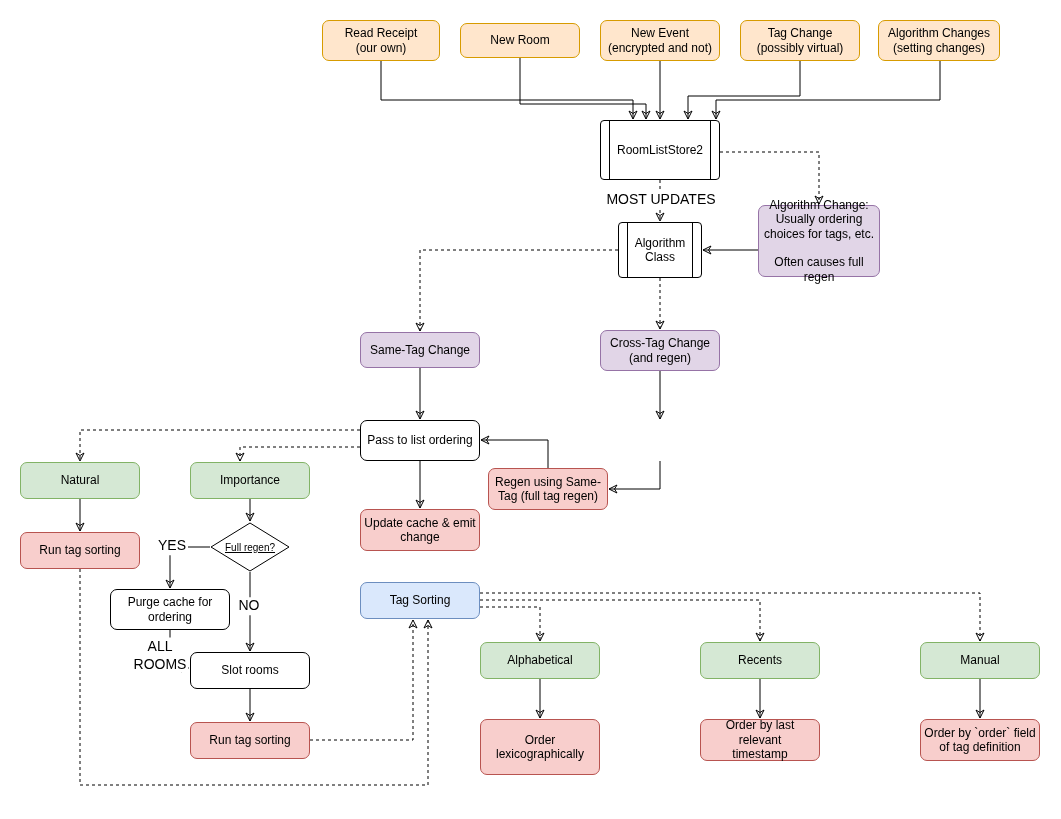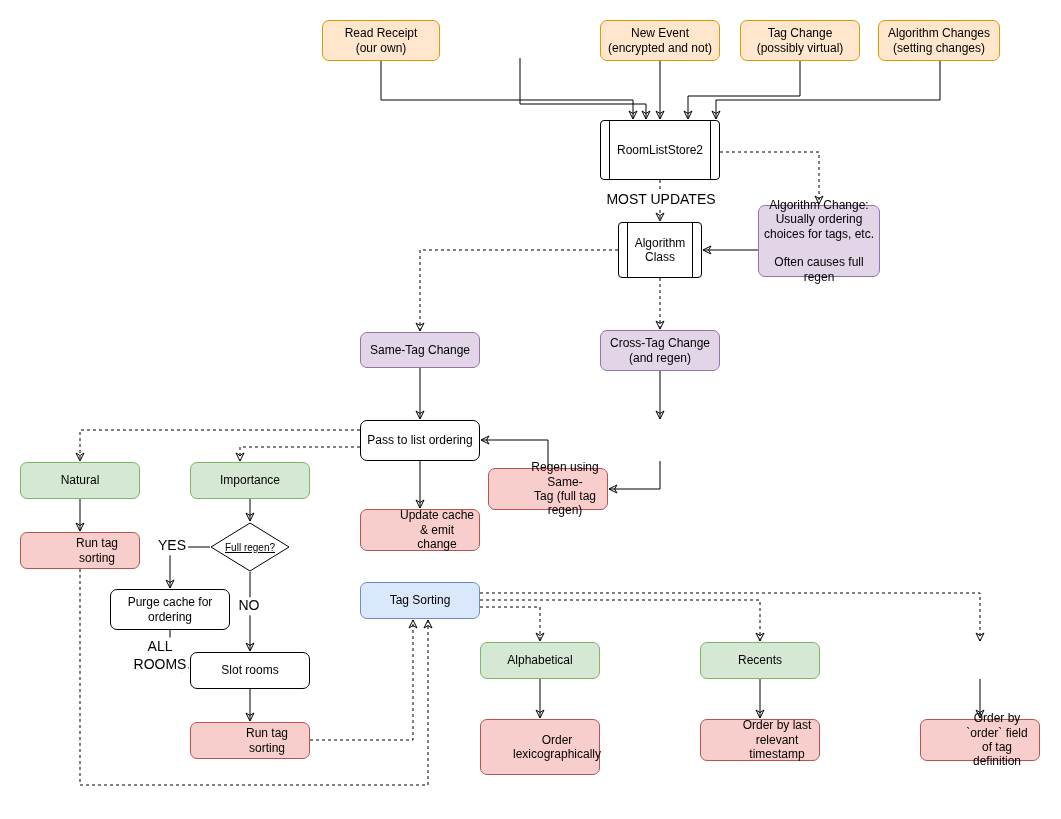--- a/index.html
+++ b/index.html
@@ -11,21 +11,21 @@
   .edges g.dashed path { stroke-dasharray:3 3; }
 
   .node {
     position:absolute; display:flex; align-items:center; justify-content:center;
     text-align:center; font-size:12px; line-height:1.2; white-space:pre-line;
     border:1px solid #000; background:#fff; border-radius:7px; padding:2px; z-index:2;
   }
   .orange { background:var(--orange-fill,#ffe6cc); border-color:var(--orange-stroke,#d79b00); }
   .purple { background:var(--purple-fill,#e1d5e7); border-color:var(--purple-stroke,#9673a6); }
   .green  { background:var(--green-fill,#d5e8d4);  border-color:var(--green-stroke,#82b366); }
-  .red    { background:var(--red-fill,#f8cecc);    border-color:var(--red-stroke,#b85450);padding-left:36px; }
+  .red    { background:var(--red-fill,#f8cecc);    border-color:var(--red-stroke,#b85450); }
   .blue   { background:var(--blue-fill,#dae8fc);   border-color:var(--blue-stroke,#6c8ebf); }
   .plain  { background:var(--white-fill,#ffffff);  border-color:var(--white-stroke,#000000); }
 
   .subroutine { border-radius:4px; }
   .subroutine::before, .subroutine::after {
     content:""; position:absolute; top:-1px; bottom:-1px; width:0; border-left:1px solid #000;
   }
   .subroutine::before { left:8px; }
   .subroutine::after  { right:8px; }
 
@@ -85,20 +85,21 @@
       <path d="M310,740 H413 V620" marker-end="url(#arr)"></path>
       <path d="M80,569 V785 H428 V620" marker-end="url(#arr)"></path>
       <path d="M480,593 H980 V641" marker-end="url(#arr)"></path>
       <path d="M480,600 H760 V641" marker-end="url(#arr)"></path>
       <path d="M480,607 H540 V641" marker-end="url(#arr)"></path>
     </g>
   </svg>
 
   <div class="node orange" style="left:322px;top:20px;width:118px;height:41px">Read Receipt
 (our own)</div>
+  <div class="node orange" style="left:460px;top:23px;width:120px;height:35px">New Room</div>
   <div class="node orange" style="left:600px;top:20px;width:120px;height:41px">New Event
 (encrypted and not)</div>
   <div class="node orange" style="left:740px;top:20px;width:120px;height:41px">Tag Change
 (possibly virtual)</div>
   <div class="node orange" style="left:878px;top:20px;width:122px;height:41px">Algorithm Changes
 (setting changes)</div>
 
   <div class="node plain subroutine" style="left:600px;top:120px;width:120px;height:60px">RoomListStore2</div>
   <div class="node plain subroutine" style="left:618px;top:222px;width:84px;height:56px">Algorithm
 Class</div>
@@ -131,20 +132,21 @@
   </div>
 
   <div class="node plain" style="left:110px;top:589px;width:120px;height:41px">Purge cache for
 ordering</div>
   <div class="node plain" style="left:190px;top:652px;width:120px;height:37px">Slot rooms</div>
   <div class="node red" style="left:190px;top:722px;width:120px;height:37px">Run tag sorting</div>
 
   <div class="node blue" style="left:360px;top:582px;width:120px;height:37px">Tag Sorting</div>
   <div class="node green" style="left:480px;top:642px;width:120px;height:37px">Alphabetical</div>
   <div class="node green" style="left:700px;top:642px;width:120px;height:37px">Recents</div>
+  <div class="node green" style="left:920px;top:642px;width:120px;height:37px">Manual</div>
   <div class="node red" style="left:480px;top:719px;width:120px;height:56px">Order
 lexicographically</div>
   <div class="node red" style="left:700px;top:719px;width:120px;height:42px">Order by last relevant
 timestamp</div>
   <div class="node red" style="left:920px;top:719px;width:120px;height:42px">Order by `order` field
 of tag definition</div>
 
   <div class="edge-label" style="left:661px;top:200px">MOST UPDATES</div>
   <div class="edge-label" style="left:172px;top:546px">YES</div>
   <div class="edge-label" style="left:249px;top:606px">NO</div>

